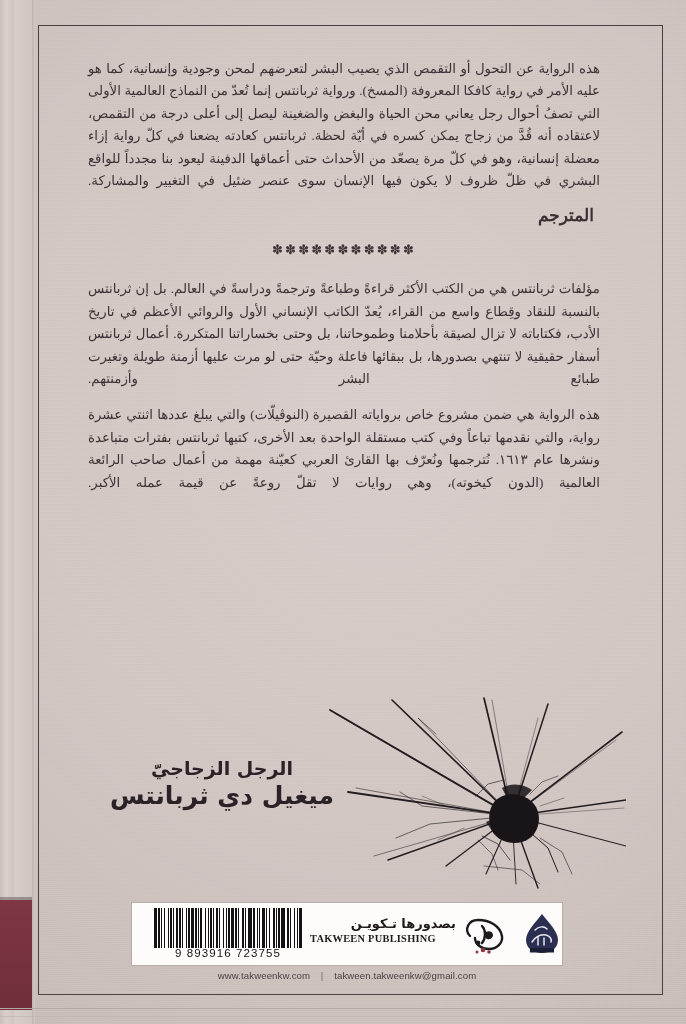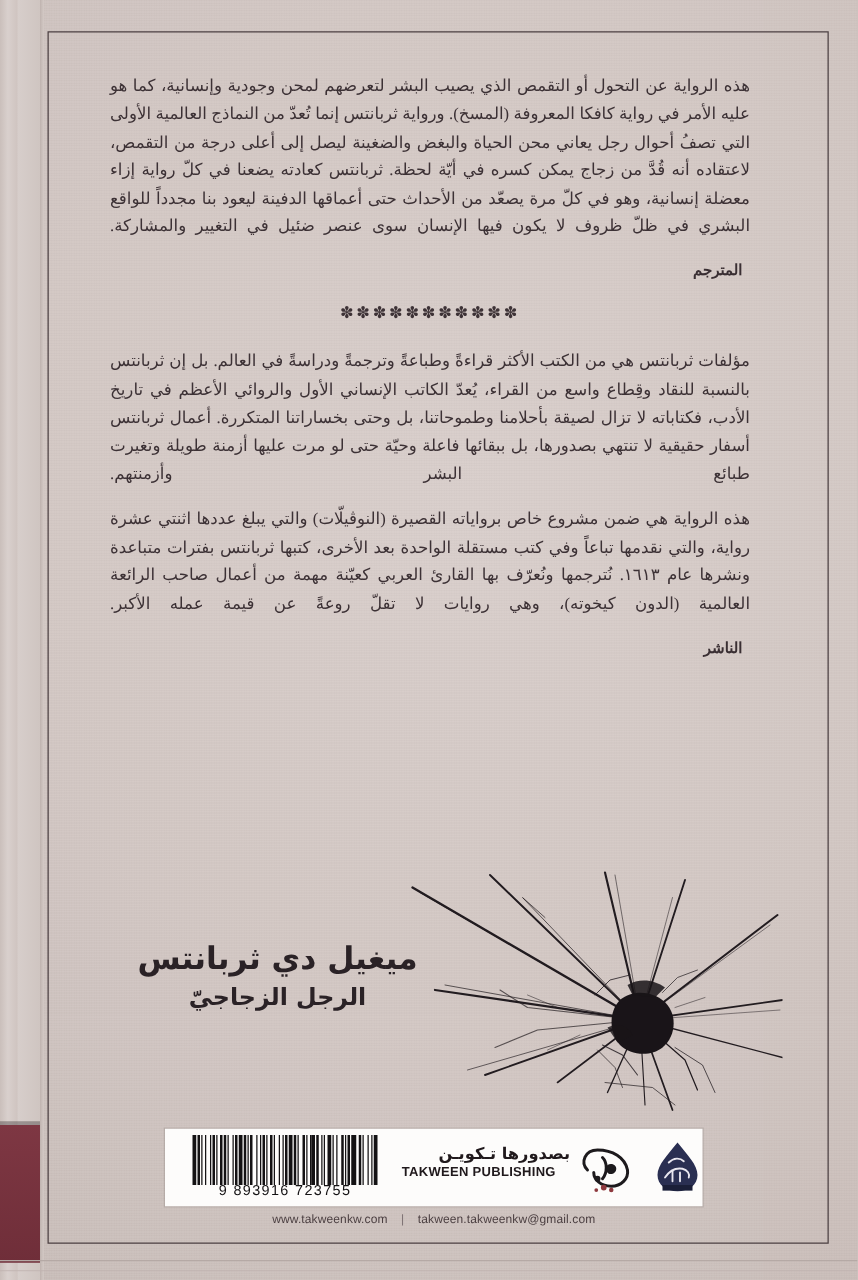--- a/index.html
+++ b/index.html
@@ -76,21 +76,21 @@
     font-size:13.3px;
     line-height:22.4px;
     text-align:justify;
     text-align-last:justify;
     letter-spacing:0;
     color:#3c3135;
   }
   p.body:last-child{margin-bottom:0;}
   .signature{
     margin:2px 0 0 0;
-    font-size:12px;
+    font-size:17px;
     line-height:20px;
     text-align:right;
     font-weight:700;
     color:#3a2f33;
   }
   .sig-wrap{
     width:512px;
     text-align:right;
     padding-right:6px;
     box-sizing:border-box;
@@ -160,23 +160,23 @@
   #pubtext{
     position:absolute;left:178px;top:12px;width:146px;
     text-align:right;
   }
   #pub-ar{
     font-family:"DejaVu Sans","Liberation Sans",sans-serif;
     font-size:13px;font-weight:700;color:#20191c;
     letter-spacing:1px;line-height:17px;
   }
   #pub-en{
-    font-family:Liberation Sans, sans-serif;
+    font-family:Liberation Serif, serif;
     font-size:10.4px;font-weight:700;color:#20191c;
-    letter-spacing:.25px;direction:ltr;text-align:center;
+    letter-spacing:.25px;direction:ltr;text-align:left;
     line-height:14px;
   }
   .logo{position:absolute;top:9px;}
   #logo-takween{left:330px;width:46px;height:44px;}
   #logo-alqarin{left:390px;width:40px;height:44px;}
   #weblinks{
     position:absolute;left:132px;top:970px;width:430px;
     text-align:center;
     font-family:"Liberation Sans","DejaVu Sans",sans-serif;
     font-size:9.6px;color:#4a3e40;direction:ltr;
@@ -207,23 +207,20 @@
     <div class="sig-wrap">
       <p class="signature">المترجم</p>
     </div>
 
     <div class="separator">✽✽✽✽✽✽✽✽✽✽✽</div>
 
     <p class="body">مؤلفات ثربانتس هي من الكتب الأكثر قراءةً وطباعةً وترجمةً ودراسةً في العالم. بل إن ثربانتس بالنسبة للنقاد وقِطاع واسع من القراء، يُعدّ الكاتب الإنساني الأول والروائي الأعظم في تاريخ الأدب، فكتاباته لا تزال لصيقة بأحلامنا وطموحاتنا، بل وحتى بخساراتنا المتكررة. أعمال ثربانتس أسفار حقيقية لا تنتهي بصدورها، بل ببقائها فاعلة وحيّة حتى لو مرت عليها أزمنة طويلة وتغيرت طبائع البشر وأزمنتهم.</p>
 
     <p class="body" style="margin-top:14px;">هذه الرواية هي ضمن مشروع خاص برواياته القصيرة (النوڤيلّات) والتي يبلغ عددها اثنتي عشرة رواية، والتي نقدمها تباعاً وفي كتب مستقلة الواحدة بعد الأخرى، كتبها ثربانتس بفترات متباعدة ونشرها عام ١٦١٣. نُترجمها ونُعرّف بها القارئ العربي كعيّنة مهمة من أعمال صاحب الرائعة العالمية (الدون كيخوته)، وهي روايات لا تقلّ روعةً عن قيمة عمله الأكبر.</p>
 
-    <div class="sig-wrap">
-      <p class="signature">الناشر</p>
-    </div>
   </div>
 
   <svg id="glass" viewBox="0 0 300 205">
     <g stroke="#221c20" fill="none" stroke-linecap="round" stroke-linejoin="round">
 
       <path d="M186 128 L4 22" stroke-width="1.9"></path>
       <path d="M186 128 L10 26" stroke-width="0.8" opacity=".75"></path>
       <path d="M186 128 L66 12" stroke-width="1.6"></path>
       <path d="M186 128 L72 18" stroke-width="0.7" opacity=".7"></path>
       <path d="M186 128 L92 30 L110 46" stroke-width="0.8" opacity=".7"></path>
@@ -259,22 +256,22 @@
       <path d="M158 178 L196 182 L214 196" stroke-width="0.8" opacity=".7"></path>
     </g>
 
     <path d="M170 112 C182 102 200 106 208 116 C216 126 214 142 204 150
              C194 158 178 156 170 148 C162 140 160 122 170 112 Z" fill="#191418"></path>
     <path d="M176 100 C186 94 198 96 206 102 L198 110 L180 108 Z" fill="#191418" opacity=".85"></path>
     <path d="M160 134 C168 130 176 132 180 140 L168 146 Z" fill="#191418" opacity=".8"></path>
   </svg>
 
   <div id="titleblock">
+    <div id="title">الرجل الزجاجيّ</div>
     <div id="author">ميغيل دي ثربانتس</div>
-    <div id="title">الرجل الزجاجيّ</div>
   </div>
 
   <div id="bottombar">
     <div id="barcode">
         <i style="width: 3px; background: rgb(20, 18, 20);"></i>
         <i style="width: 1px; background: transparent;"></i>
         <i style="width: 1px; background: rgb(20, 18, 20);"></i>
         <i style="width: 2px; background: transparent;"></i>
         <i style="width: 1px; background: rgb(20, 18, 20);"></i>
         <i style="width: 3px; background: transparent;"></i>

